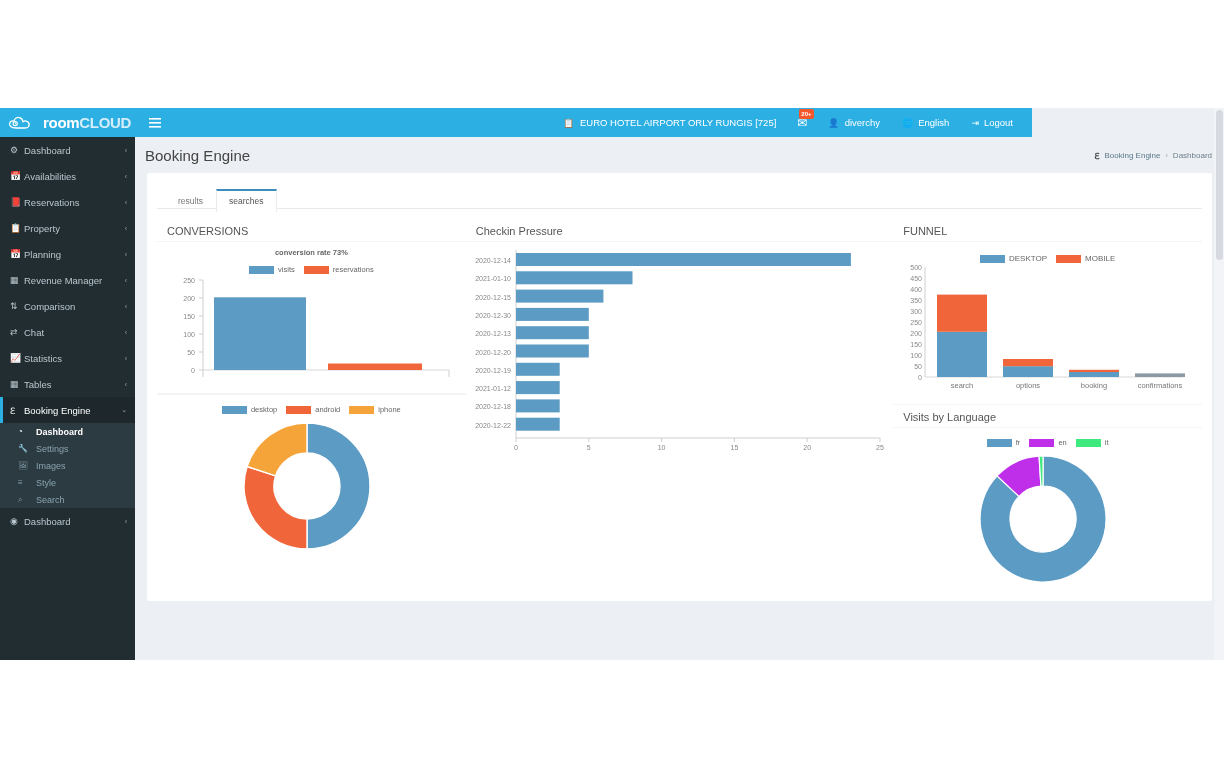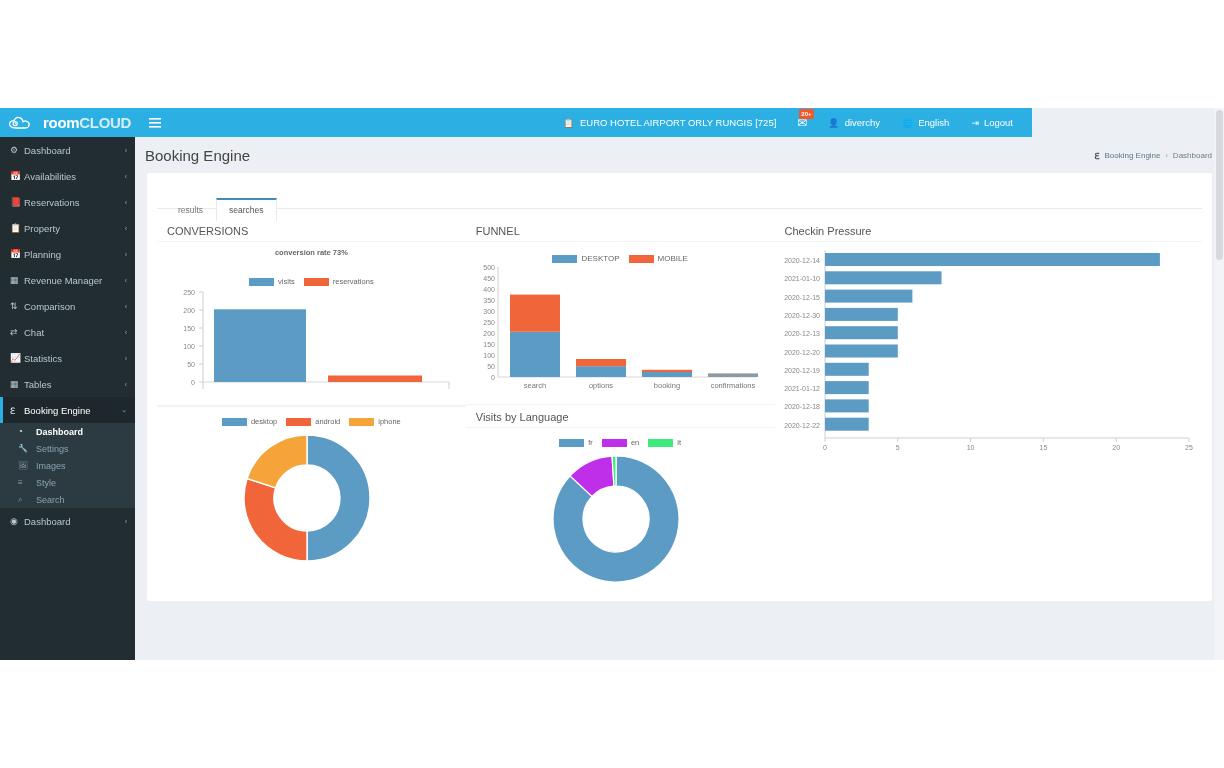--- a/index.html
+++ b/index.html
@@ -82,21 +82,21 @@
   .bc-ic { font-size: 8.5px; color: #444; font-weight: bold; }
 
   .panel {
     margin: 0 12px; background: #fff; min-height: 410px; border-radius: 2px;
     position: relative; padding: 12px 10px 10px 10px;
   }
   .tabs { display: flex; align-items: flex-end; height: 24px; border-bottom: 1px solid #eaeaea; padding-left: 8px; }
   .tab {
     font-size: 8.5px; color: #777; padding: 5px 12px 6px 12px; cursor: pointer;
     background: transparent; border: 1px solid transparent; border-bottom: none;
-    position: relative; top: 13px; margin-top: 40px;
+    position: relative; top: 4px; margin-top: 40px;
   }
   .tab.active {
     color: #555; background: #fff; border-color: #eaeaea; border-top: 2px solid #3c8dbc;
   }
 
   .grid { display: flex; padding-top: 10px; }
   .col { position: relative; }
   .col-a { width: 312px; }
   .col-b { width: 312px; }
   .col-c { width: 432px; }
@@ -276,21 +276,21 @@
       </div>
 
       <div class="grid">
 
         <div class="col col-a">
 
           <div>
             <div class="box-title">CONVERSIONS</div>
             <div class="box-body">
               <div class="chart-sub">conversion rate 73%</div>
-              <div class="legend" style="margin-top:20px">
+              <div class="legend" style="margin-top:8px">
                 <span class="lg">
                   <span class="lg-sw" style="background:#5b9bc4"></span>
                   <span class="lg-tx">visits</span>
                 </span>
                 <span class="lg">
                   <span class="lg-sw" style="background:#f0663a"></span>
                   <span class="lg-tx">reservations</span>
                 </span>
               </div>
               <svg width="300" height="110" viewBox="0 0 300 110">
@@ -342,20 +342,77 @@
 
                   <path d="M 0 63 A 63 63 0 0 1 -59.9 -19.5 L -31.4 -10.2 A 33 33 0 0 0 0 33 Z" fill="#f0663a" stroke="#fff" stroke-width="1.4"></path>
 
                   <path d="M -59.9 -19.5 A 63 63 0 0 1 0 -63 L 0 -33 A 33 33 0 0 0 -31.4 -10.2 Z" fill="#f5a43a" stroke="#fff" stroke-width="1.4"></path>
                 </g>
               </svg>
             </div>
           </div>
         </div>
 
+        <div class="col col-c">
+          <div>
+            <div class="box-title">Checkin Pressure</div>
+            <div class="box-body">
+              <svg width="422" height="222" viewBox="0 0 422 222">
+
+                <line x1="50" y1="8" x2="50" y2="196" stroke="#cfcfcf" stroke-width="1"></line>
+
+                <line x1="50" y1="196" x2="414" y2="196" stroke="#cfcfcf" stroke-width="1"></line>
+
+                <g>
+                  <rect x="50" y="11" width="334.9" height="13" fill="#5b9bc4"></rect>
+                  <rect x="50" y="29.3" width="116.5" height="13" fill="#5b9bc4"></rect>
+                  <rect x="50" y="47.6" width="87.4" height="13" fill="#5b9bc4"></rect>
+                  <rect x="50" y="65.9" width="72.8" height="13" fill="#5b9bc4"></rect>
+                  <rect x="50" y="84.2" width="72.8" height="13" fill="#5b9bc4"></rect>
+                  <rect x="50" y="102.5" width="72.8" height="13" fill="#5b9bc4"></rect>
+                  <rect x="50" y="120.8" width="43.7" height="13" fill="#5b9bc4"></rect>
+                  <rect x="50" y="139.1" width="43.7" height="13" fill="#5b9bc4"></rect>
+                  <rect x="50" y="157.4" width="43.7" height="13" fill="#5b9bc4"></rect>
+                  <rect x="50" y="175.7" width="43.7" height="13" fill="#5b9bc4"></rect>
+                </g>
+
+                <g>
+                  <text class="ax" x="45" y="21" text-anchor="end">2020-12-14</text>
+                  <text class="ax" x="45" y="39.3" text-anchor="end">2021-01-10</text>
+                  <text class="ax" x="45" y="57.6" text-anchor="end">2020-12-15</text>
+                  <text class="ax" x="45" y="75.9" text-anchor="end">2020-12-30</text>
+                  <text class="ax" x="45" y="94.2" text-anchor="end">2020-12-13</text>
+                  <text class="ax" x="45" y="112.5" text-anchor="end">2020-12-20</text>
+                  <text class="ax" x="45" y="130.8" text-anchor="end">2020-12-19</text>
+                  <text class="ax" x="45" y="149.1" text-anchor="end">2021-01-12</text>
+                  <text class="ax" x="45" y="167.4" text-anchor="end">2020-12-18</text>
+                  <text class="ax" x="45" y="185.7" text-anchor="end">2020-12-22</text>
+                </g>
+
+                <g>
+                  <text class="ax" x="50" y="208" text-anchor="middle">0</text>
+                  <text class="ax" x="122.8" y="208" text-anchor="middle">5</text>
+                  <text class="ax" x="195.6" y="208" text-anchor="middle">10</text>
+                  <text class="ax" x="268.4" y="208" text-anchor="middle">15</text>
+                  <text class="ax" x="341.2" y="208" text-anchor="middle">20</text>
+                  <text class="ax" x="414" y="208" text-anchor="middle">25</text>
+                </g>
+                <g>
+                  <line x1="50" y1="196" x2="50" y2="200" stroke="#cfcfcf"></line>
+                  <line x1="122.8" y1="196" x2="122.8" y2="200" stroke="#cfcfcf"></line>
+                  <line x1="195.6" y1="196" x2="195.6" y2="200" stroke="#cfcfcf"></line>
+                  <line x1="268.4" y1="196" x2="268.4" y2="200" stroke="#cfcfcf"></line>
+                  <line x1="341.2" y1="196" x2="341.2" y2="200" stroke="#cfcfcf"></line>
+                  <line x1="414" y1="196" x2="414" y2="200" stroke="#cfcfcf"></line>
+                </g>
+              </svg>
+            </div>
+          </div>
+        </div>
+
         <div class="col col-b">
 
           <div>
             <div class="box-title">FUNNEL</div>
             <div class="box-body">
               <div class="legend" style="margin-top:12px">
                 <span class="lg">
                   <span class="lg-sw" style="background:#5b9bc4"></span>
                   <span class="lg-tx" style="font-size:8px">DESKTOP</span>
                 </span>
@@ -425,77 +482,20 @@
 
                   <path d="M -45.9 -43.1 A 63 63 0 0 1 -3.95 -62.9 L -2.07 -32.9 A 33 33 0 0 0 -24.0 -22.6 Z" fill="#bf2ee8" stroke="#fff" stroke-width="1.2"></path>
 
                   <path d="M -3.95 -62.9 A 63 63 0 0 1 0 -63 L 0 -33 A 33 33 0 0 0 -2.07 -32.9 Z" fill="#3ee97e" stroke="#fff" stroke-width="1.2"></path>
                 </g>
               </svg>
             </div>
           </div>
         </div>
 
-        <div class="col col-c">
-          <div>
-            <div class="box-title">Checkin Pressure</div>
-            <div class="box-body">
-              <svg width="422" height="222" viewBox="0 0 422 222">
-
-                <line x1="50" y1="8" x2="50" y2="196" stroke="#cfcfcf" stroke-width="1"></line>
-
-                <line x1="50" y1="196" x2="414" y2="196" stroke="#cfcfcf" stroke-width="1"></line>
-
-                <g>
-                  <rect x="50" y="11" width="334.9" height="13" fill="#5b9bc4"></rect>
-                  <rect x="50" y="29.3" width="116.5" height="13" fill="#5b9bc4"></rect>
-                  <rect x="50" y="47.6" width="87.4" height="13" fill="#5b9bc4"></rect>
-                  <rect x="50" y="65.9" width="72.8" height="13" fill="#5b9bc4"></rect>
-                  <rect x="50" y="84.2" width="72.8" height="13" fill="#5b9bc4"></rect>
-                  <rect x="50" y="102.5" width="72.8" height="13" fill="#5b9bc4"></rect>
-                  <rect x="50" y="120.8" width="43.7" height="13" fill="#5b9bc4"></rect>
-                  <rect x="50" y="139.1" width="43.7" height="13" fill="#5b9bc4"></rect>
-                  <rect x="50" y="157.4" width="43.7" height="13" fill="#5b9bc4"></rect>
-                  <rect x="50" y="175.7" width="43.7" height="13" fill="#5b9bc4"></rect>
-                </g>
-
-                <g>
-                  <text class="ax" x="45" y="21" text-anchor="end">2020-12-14</text>
-                  <text class="ax" x="45" y="39.3" text-anchor="end">2021-01-10</text>
-                  <text class="ax" x="45" y="57.6" text-anchor="end">2020-12-15</text>
-                  <text class="ax" x="45" y="75.9" text-anchor="end">2020-12-30</text>
-                  <text class="ax" x="45" y="94.2" text-anchor="end">2020-12-13</text>
-                  <text class="ax" x="45" y="112.5" text-anchor="end">2020-12-20</text>
-                  <text class="ax" x="45" y="130.8" text-anchor="end">2020-12-19</text>
-                  <text class="ax" x="45" y="149.1" text-anchor="end">2021-01-12</text>
-                  <text class="ax" x="45" y="167.4" text-anchor="end">2020-12-18</text>
-                  <text class="ax" x="45" y="185.7" text-anchor="end">2020-12-22</text>
-                </g>
-
-                <g>
-                  <text class="ax" x="50" y="208" text-anchor="middle">0</text>
-                  <text class="ax" x="122.8" y="208" text-anchor="middle">5</text>
-                  <text class="ax" x="195.6" y="208" text-anchor="middle">10</text>
-                  <text class="ax" x="268.4" y="208" text-anchor="middle">15</text>
-                  <text class="ax" x="341.2" y="208" text-anchor="middle">20</text>
-                  <text class="ax" x="414" y="208" text-anchor="middle">25</text>
-                </g>
-                <g>
-                  <line x1="50" y1="196" x2="50" y2="200" stroke="#cfcfcf"></line>
-                  <line x1="122.8" y1="196" x2="122.8" y2="200" stroke="#cfcfcf"></line>
-                  <line x1="195.6" y1="196" x2="195.6" y2="200" stroke="#cfcfcf"></line>
-                  <line x1="268.4" y1="196" x2="268.4" y2="200" stroke="#cfcfcf"></line>
-                  <line x1="341.2" y1="196" x2="341.2" y2="200" stroke="#cfcfcf"></line>
-                  <line x1="414" y1="196" x2="414" y2="200" stroke="#cfcfcf"></line>
-                </g>
-              </svg>
-            </div>
-          </div>
-        </div>
-
       </div>
     </div>
   </div>
 
   <div class="scroll-track">
     <div class="scroll-thumb"></div>
   </div>
 </div>
 
 </body></html>

